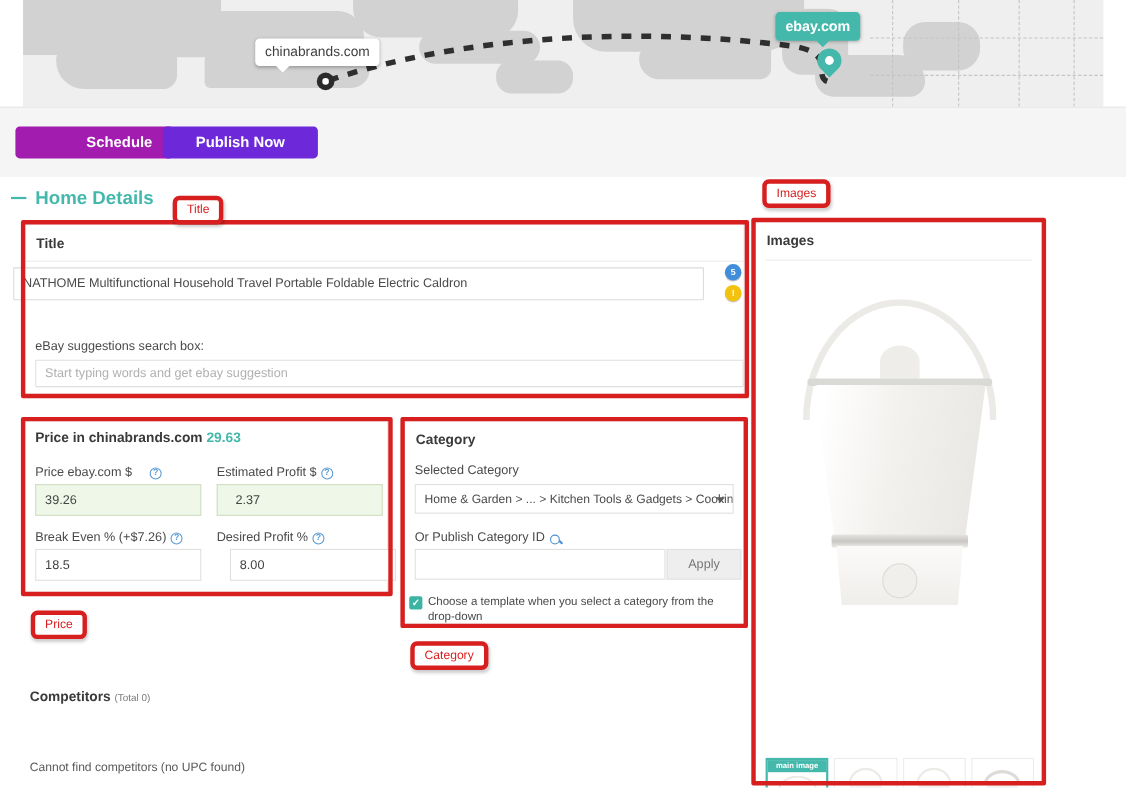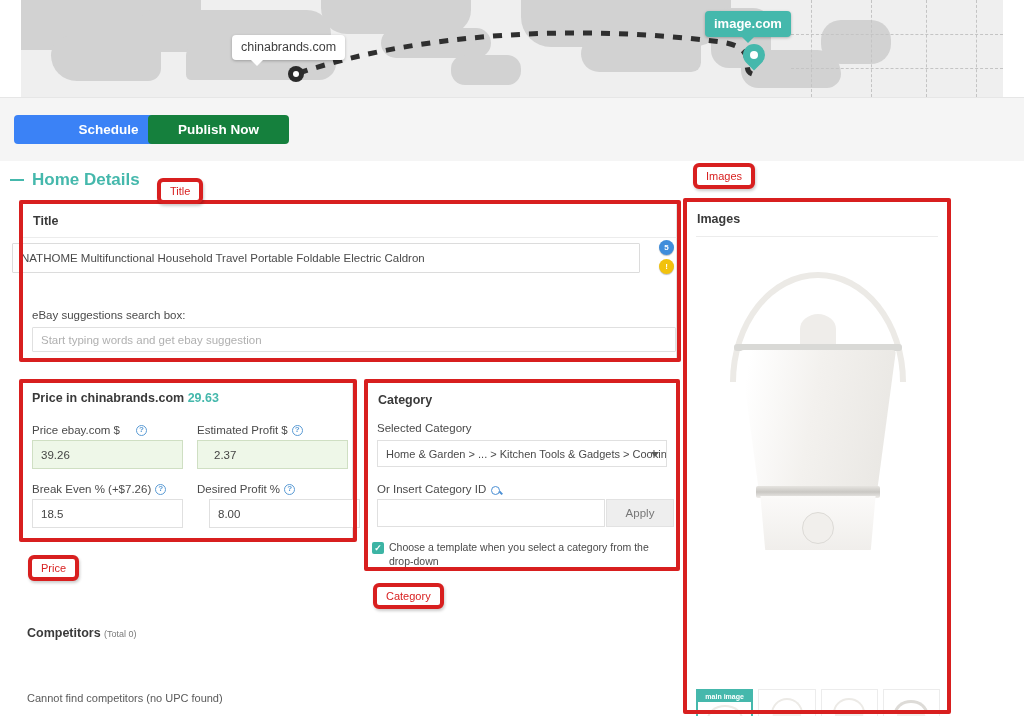--- a/index.html
+++ b/index.html
@@ -77,22 +77,22 @@
     position:absolute; left:0; top:97px; width:1024px; height:64px;
     background:#f5f5f5; border-top:1px solid #e6e6e6;
   }
   .btn {
     position:absolute; top:115px;
     border:none; border-radius:4px;
     color:#fff; font-size:13.5px; font-weight:700;
     font-family:"Liberation Sans", sans-serif;
     cursor:pointer; text-align:center;
   }
-  .btn-schedule { left:14px; width:144px; height:29px; background:#3b82f6;padding-left:45px; }
-  .btn-publish  { left:148px; width:141px; height:29px; background:#15803d; }
+  .btn-schedule { left:14px; width:144px; height:29px; background:#a21caf;padding-left:45px; }
+  .btn-publish  { left:148px; width:141px; height:29px; background:#6d28d9; }
 
   
   .content { position:absolute; left:0; top:161px; width:1024px; height:555px; background:#fff; }
 
   .section-head {
     position:absolute; left:10px; top:170px;
     color:#45b8ac; font-size:17px; font-weight:700;
     display:flex; align-items:center; gap:8px;
   }
   .minus-icon { display:inline-block; width:14px; height:2.5px; background:#45b8ac; }
@@ -282,21 +282,21 @@
   <div class="pin dark" style="left:267px;top:66px;">
     <div class="head"></div>
       <div class="dot"></div>
   </div>
   <div class="pin teal" style="left:722px;top:44px;">
     <div class="head"></div>
       <div class="dot"></div>
   </div>
 
   <div class="tooltip-chip" style="left:211px;top:35px;">chinabrands.com</div>
-  <div class="tooltip-chip teal" style="left:684px;top:11px;">image.com</div>
+  <div class="tooltip-chip teal" style="left:684px;top:11px;">ebay.com</div>
 </div>
 
 <div class="action-bar"></div>
 <div class="btn btn-schedule" style="line-height:29px;">Schedule</div>
 <div class="btn btn-publish" style="line-height:29px;">Publish Now</div>
 
 <div class="content"></div>
 
 <div class="section-head">
   <span class="minus-icon"></span>
@@ -348,21 +348,21 @@
 <div class="panel" id="category-panel">
   <div class="panel-title">Category</div>
 </div>
 <div class="sub-label" style="left:377px;top:422px;">Selected Category</div>
 <div class="select-box" style="left:377px;top:440px;width:290px;">
   <span>Home &amp; Garden &gt; ... &gt; Kitchen Tools &amp; Gadgets &gt; Cooking Utensil</span>
   <span class="caret"></span>
 </div>
 
 <div class="sub-label" style="left:377px;top:483px;display:flex;align-items:center;gap:5px;">
-  <span>Or Insert Category ID</span>
+  <span>Or Publish Category ID</span>
   <span class="mag"></span>
 </div>
 <input class="plain-in" style="left: 377px; top: 499px; width: 228px; height: 28px;" value="">
 <div class="btn-apply" style="left:606px;top:499px;width:68px;">Apply</div>
 
 <div class="chk" style="left:372px;top:542px;"></div>
 <div class="chk-text" style="left:389px;top:540px;width:282px;">Choose a template when you select a category from the drop-down</div>
 
 <div class="comp-title">
   <span>Competitors</span>

